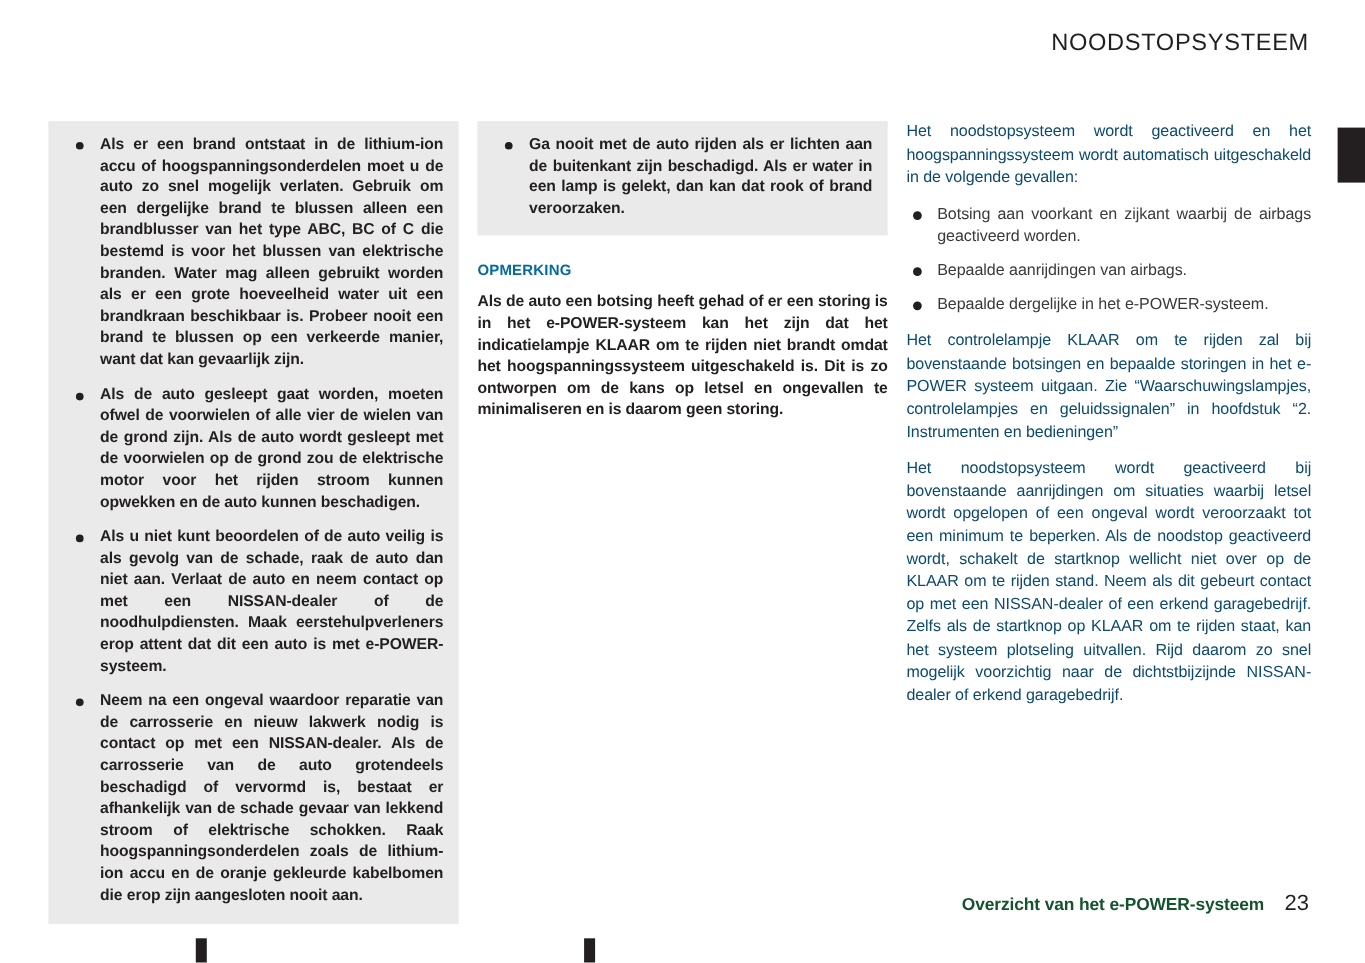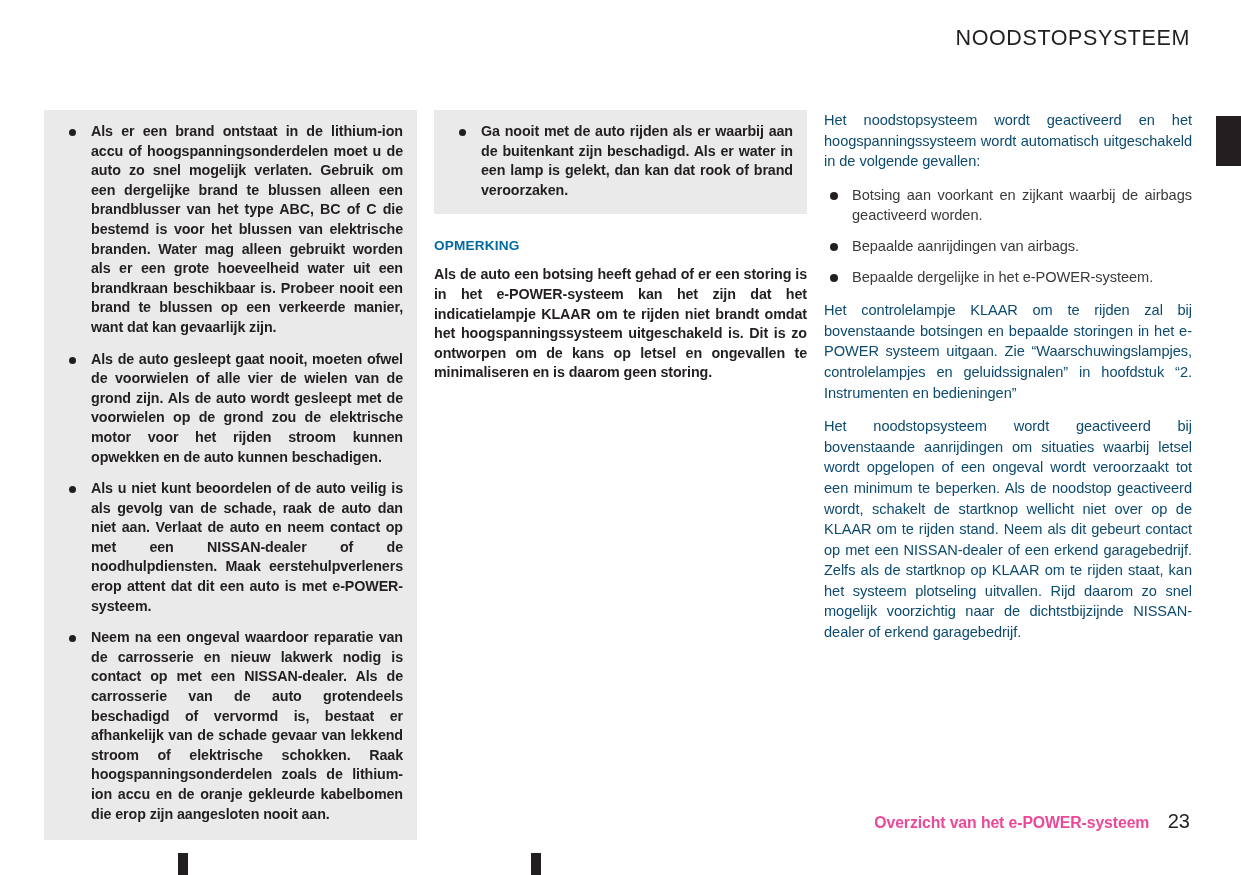--- a/index.html
+++ b/index.html
@@ -164,21 +164,21 @@
     left: 0;
     right: 51px;
     bottom: 42px;
     text-align: right;
     white-space: nowrap;
   }
   .footer-section {
     font-size: 15.8px;
     font-weight: bold;
     letter-spacing: -0.1px;
-    color: #ec4899;
+    color: #14532d;
   }
   .footer-pageno {
     font-size: 20px;
     font-weight: 400;
     color: #231f20;
     margin-left: 14px;
     text-align: right;
   }
 
   
@@ -203,37 +203,37 @@
 
 <main class="columns">
 
   <section class="col col-1">
     <div class="warn-panel panel-1">
       <ul class="bullets">
         <li>
           <div class="warn-text">Als er een brand ontstaat in de lithium-ion accu of hoogspanningsonderdelen moet u de auto zo snel mogelijk verlaten. Gebruik om een dergelijke brand te blussen alleen een brandblusser van het type ABC, BC of C die bestemd is voor het blussen van elektrische branden. Water mag alleen gebruikt worden als er een grote hoeveelheid water uit een brandkraan beschikbaar is. Probeer nooit een brand te blussen op een verkeerde manier, want dat kan gevaarlijk zijn.</div>
         </li>
         <li>
-          <div class="warn-text">Als de auto gesleept gaat nooit, moeten ofwel de voorwielen of alle vier de wielen van de grond zijn. Als de auto wordt gesleept met de voorwielen op de grond zou de elektrische motor voor het rijden stroom kunnen opwekken en de auto kunnen beschadigen.</div>
+          <div class="warn-text">Als de auto gesleept gaat worden, moeten ofwel de voorwielen of alle vier de wielen van de grond zijn. Als de auto wordt gesleept met de voorwielen op de grond zou de elektrische motor voor het rijden stroom kunnen opwekken en de auto kunnen beschadigen.</div>
         </li>
         <li>
           <div class="warn-text">Als u niet kunt beoordelen of de auto veilig is als gevolg van de schade, raak de auto dan niet aan. Verlaat de auto en neem contact op met een NISSAN-dealer of de noodhulpdiensten. Maak eerstehulpverleners erop attent dat dit een auto is met e-POWER-systeem.</div>
         </li>
         <li>
           <div class="warn-text">Neem na een ongeval waardoor reparatie van de carrosserie en nieuw lakwerk nodig is contact op met een NISSAN-dealer. Als de carrosserie van de auto grotendeels beschadigd of vervormd is, bestaat er afhankelijk van de schade gevaar van lekkend stroom of elektrische schokken. Raak hoogspanningsonderdelen zoals de lithium-ion accu en de oranje gekleurde kabelbomen die erop zijn aangesloten nooit aan.</div>
         </li>
       </ul>
     </div>
   </section>
 
   <section class="col col-2">
     <div class="warn-panel">
       <ul class="bullets">
         <li>
-          <div class="warn-text">Ga nooit met de auto rijden als er waarbij aan de buitenkant zijn beschadigd. Als er water in een lamp is gelekt, dan kan dat rook of brand veroorzaken.</div>
+          <div class="warn-text">Ga nooit met de auto rijden als er lichten aan de buitenkant zijn beschadigd. Als er water in een lamp is gelekt, dan kan dat rook of brand veroorzaken.</div>
         </li>
       </ul>
     </div>
 
     <div class="note-block">
       <div class="note-heading">OPMERKING</div>
       <div class="note-body">Als de auto een botsing heeft gehad of er een storing is in het e-POWER-systeem kan het zijn dat het indicatielampje KLAAR om te rijden niet brandt omdat het hoogspanningssysteem uitgeschakeld is. Dit is zo ontworpen om de kans op letsel en ongevallen te minimaliseren en is daarom geen storing.</div>
     </div>
   </section>
 

